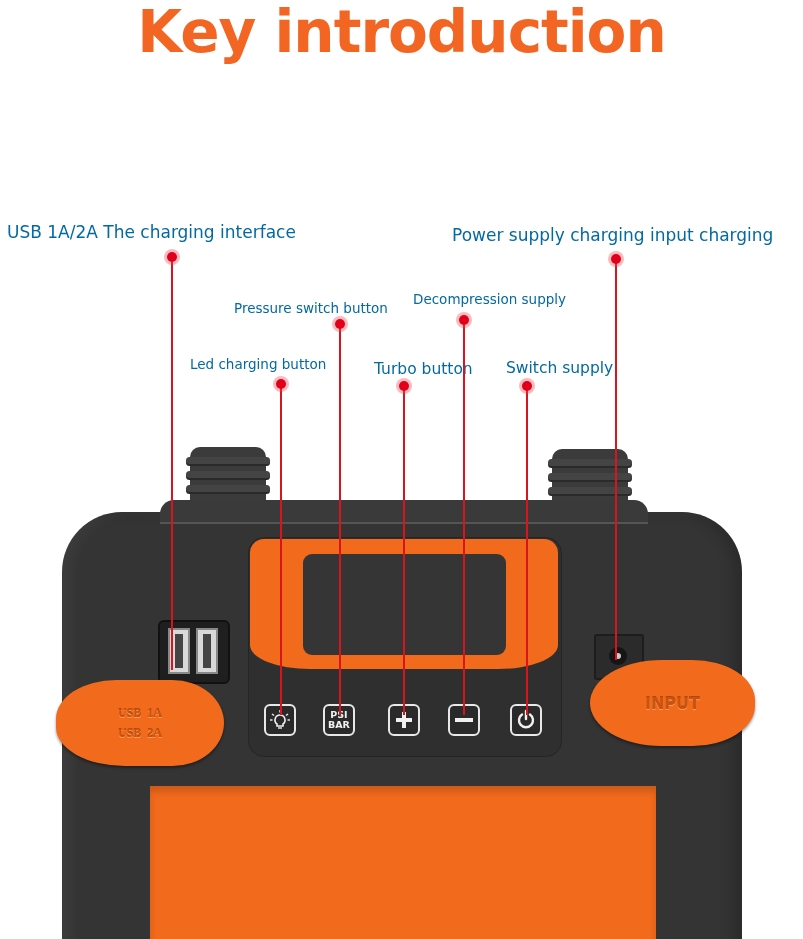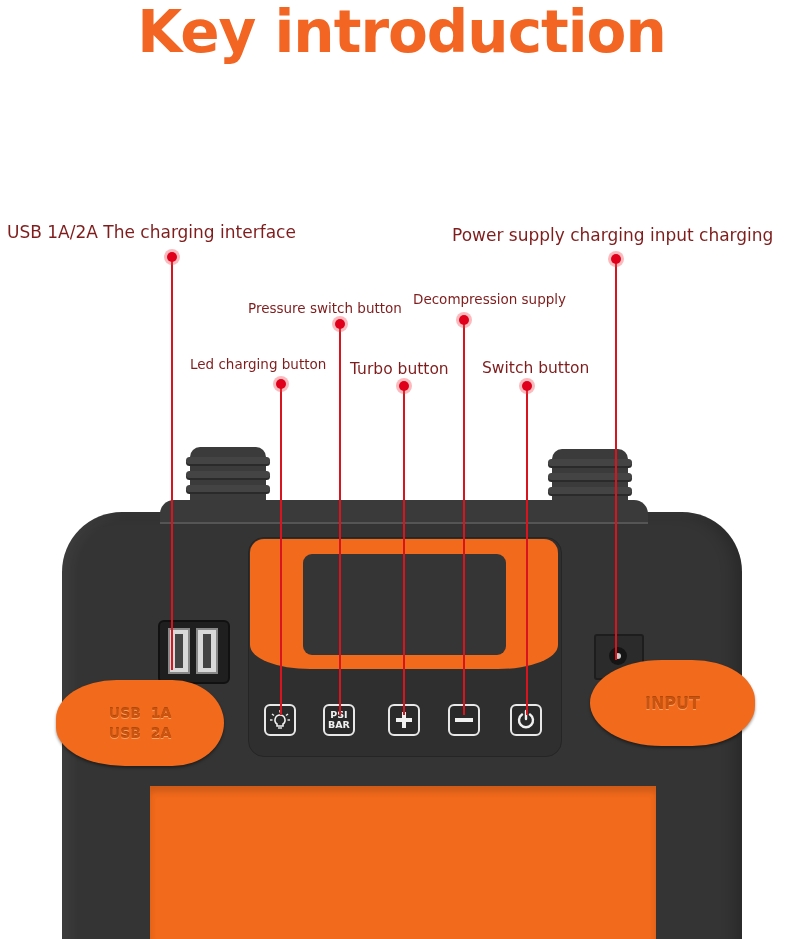--- a/index.html
+++ b/index.html
@@ -1,58 +1,58 @@
 <!DOCTYPE html>
 <html><head>
 <meta charset="utf-8">
 <style>
   html, body { margin:0; padding:0; }
   body { width:803px; height:939px; background:#ffffff; position:relative; overflow:hidden; font-family:"DejaVu Sans", sans-serif; }
   .abs { position:absolute; }
   .title { left:0; top:-2px; width:803px; text-align:center; font-family:"DejaVu Sans", sans-serif; font-weight:bold; font-size:58px; color:#f26522; letter-spacing:-1px; }
-  .label { color:#7f1d1d; white-space:nowrap; }
+  .label { color:#0369a1; white-space:nowrap; }
   .lbl-big { font-size:17px; }
-  .lbl-mid { font-size:15.5px; }
+  .lbl-mid { font-size:15.5px;margin-left:24px; }
   .lbl-small { font-size:13.5px; }
   .dot { width:10px; height:10px; border-radius:50%; background:#e0001b; box-shadow:0 0 0 3px rgba(240,60,70,0.35); }
   .line { width:2px; background:#d8141e; }
   
   .nozzle { background:#3b3b3b; border-radius:10px 10px 0 0; }
   .ring { position:absolute; left:-4px; right:-4px; height:7px; background:#444; border-radius:4px; box-shadow:0 2px 0 #2a2a2a; }
   .body { left:62px; top:512px; width:680px; height:440px; background:#343434; border-radius:60px 60px 0 0; box-shadow: inset 8px 0 14px rgba(255,255,255,0.05), inset -8px 0 14px rgba(0,0,0,0.2); }
   .topcap { left:160px; top:500px; width:488px; height:22px; background:#3a3a3a; border-radius:14px 14px 0 0; border-bottom:2px solid #555; }
   .panel { left:248px; top:537px; width:312px; height:218px; background:#2f2f2f; border:1px solid #252525; border-radius:16px; }
   .bezel { left:250px; top:539px; width:308px; height:130px; background:#f26a1b; border-radius:14px 14px 60px 60px / 14px 14px 24px 24px; }
   .lcd { left:303px; top:554px; width:203px; height:101px; background:#353535; border-radius:9px; }
   .btn { width:32px; height:32px; border:2.5px solid #e8e8e8; border-radius:6px; background:#2a2a2a; color:#f0f0f0; display:flex; align-items:center; justify-content:center; box-sizing:border-box; }
   .psi { font-size:9.5px; font-weight:bold; line-height:10px; text-align:center; }
   .usb-port { left:158px; top:620px; width:68px; height:60px; background:#1f1f1f; border-radius:6px; border:2px solid #111; }
   .usb-slot { position:absolute; top:6px; width:22px; height:46px; background:#d9d9d9; border:2px solid #888; box-sizing:border-box; }
   .usb-slot::after { content:""; position:absolute; left:5px; top:4px; width:8px; height:34px; background:#444; }
   .cap { background:#f26a1b; color:#c9530f; font-weight:bold; text-shadow:0 1px 0 #ffa060, 0 -1px 0 #b04a0c; box-shadow:0 2px 3px rgba(0,0,0,0.4); display:flex; flex-direction:column; align-items:center; justify-content:center; }
-  .cap-usb { left:56px; top:680px; width:168px; height:86px; border-radius:70px 60px 60px 80px / 45px 50px 50px 45px; font-size:14px; line-height:20px; }
+  .cap-usb { left:56px; top:680px; width:168px; height:86px; border-radius:70px 60px 60px 80px / 45px 50px 50px 45px; font-size:12px; line-height:20px;font-family:Liberation Serif, serif; }
   .cap-input { left:590px; top:660px; width:165px; height:86px; border-radius:80px 70px 70px 80px / 48px 45px 45px 48px; font-size:16px; }
   .dc-port { left:594px; top:634px; width:46px; height:42px; background:#2b2b2b; border:2px solid #1d1d1d; border-radius:3px; }
   .dc-hole { position:absolute; left:13px; top:11px; width:18px; height:18px; border-radius:50%; background:#151515; }
   .dc-hole::after { content:""; position:absolute; left:6px; top:6px; width:6px; height:6px; border-radius:50%; background:#ccc; }
   .bottom-orange { left:150px; top:786px; width:506px; height:153px; background:#f26a1b; box-shadow: inset 0 6px 6px rgba(0,0,0,0.15); }
   .hinge { width:10px; height:42px; background:#1d1d1d; border:1px solid #444; }
 </style>
 </head>
 <body>
 
 <div class="abs title">Key introduction</div>
 
 <div class="abs label lbl-big" style="left:7px; top:222px;">USB 1A/2A The charging interface</div>
 <div class="abs label lbl-big" style="left:452px; top:225px;">Power supply charging input charging</div>
-<div class="abs label lbl-small" style="left:248px; top:300px;">Pressure switch button</div>
+<div class="abs label lbl-small" style="left:234px; top:300px;">Pressure switch button</div>
 <div class="abs label lbl-small" style="left:413px; top:291px;">Decompression supply</div>
 <div class="abs label lbl-small" style="left:190px; top:356px;">Led charging button</div>
 <div class="abs label lbl-mid" style="left:350px; top:360px;">Turbo button</div>
-<div class="abs label lbl-mid" style="left:482px; top:359px;">Switch button</div>
+<div class="abs label lbl-mid" style="left:482px; top:359px;">Switch supply</div>
 
 <div class="abs nozzle" style="left:190px; top:447px; width:76px; height:70px;">
   <div class="ring" style="top:10px;"></div>
     <div class="ring" style="top:24px;"></div>
     <div class="ring" style="top:38px;"></div>
 </div>
 <div class="abs nozzle" style="left:552px; top:449px; width:76px; height:70px;">
   <div class="ring" style="top:10px;"></div>
     <div class="ring" style="top:24px;"></div>
     <div class="ring" style="top:38px;"></div>

